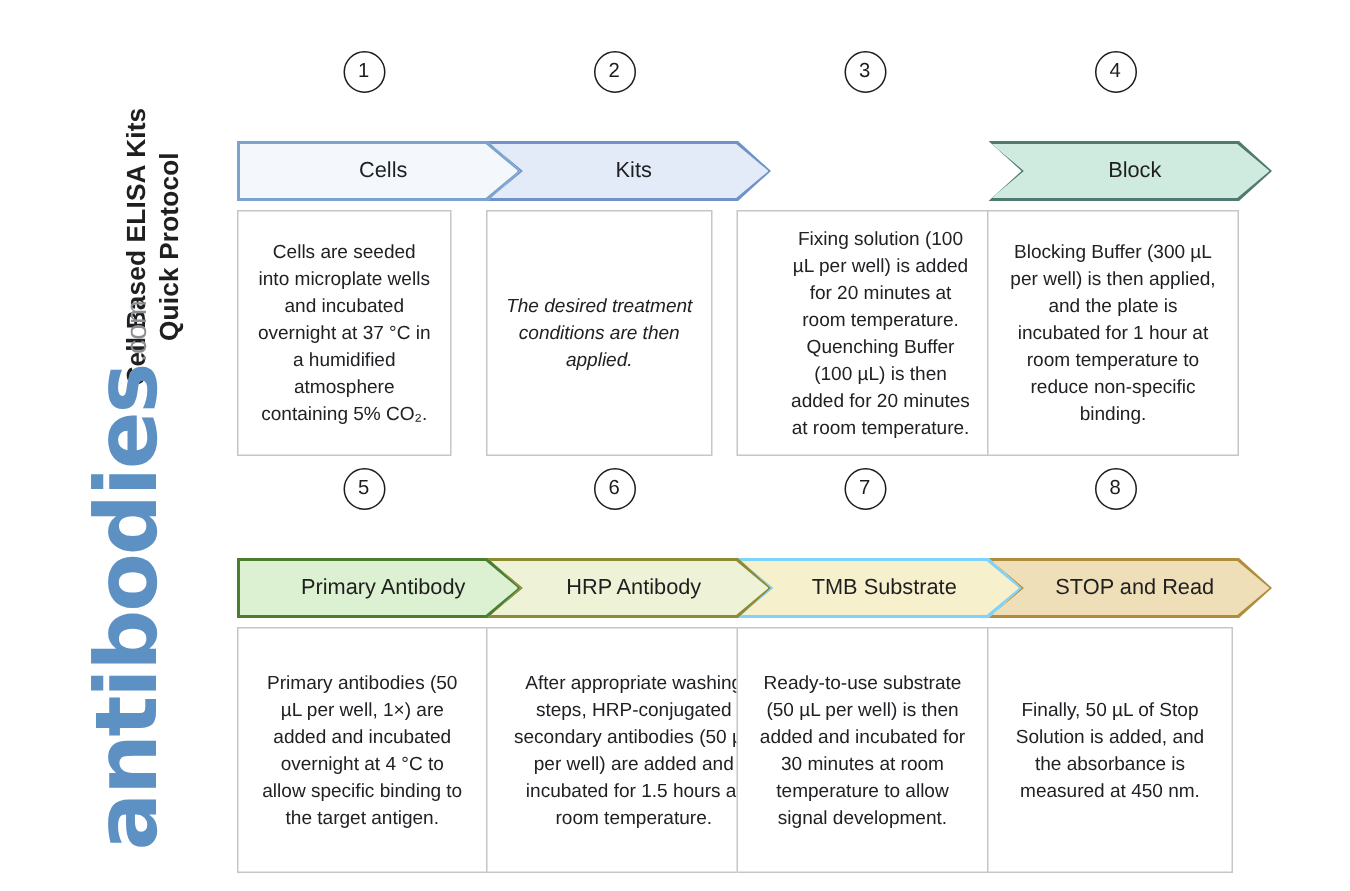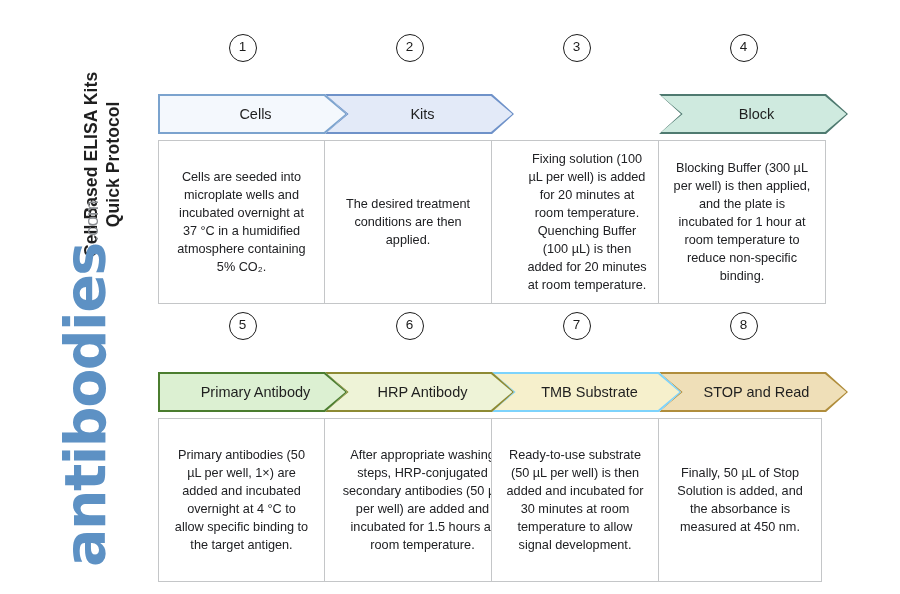--- a/index.html
+++ b/index.html
@@ -181,24 +181,24 @@
       <div class="chevron" style="left: 167px; width: 189px; z-index: 9; background: rgb(111, 146, 201);">
         <div class="chevron-inner" style="background: rgb(227, 234, 248); inset: 1.6px; clip-path: polygon(0px 0px, calc(100% - 22px) 0px, 100% 50%, calc(100% - 22px) 100%, 0px 100%, 22px 50%); position: absolute;"></div>
         <span class="chevron-label" style="position: relative; z-index: 2;">Kits</span>
       </div>
       <div class="chevron" style="left: 501px; width: 189px; z-index: 7; background: rgb(79, 122, 112);">
         <div class="chevron-inner" style="background: rgb(207, 234, 223); inset: 1.6px; clip-path: polygon(0px 0px, calc(100% - 22px) 0px, 100% 50%, calc(100% - 22px) 100%, 0px 100%, 22px 50%); position: absolute;"></div>
         <span class="chevron-label" style="position: relative; z-index: 2;">Block</span>
       </div>
     </div>
   <div class="boxes-row">
-      <div class="detail-box" style="left: 0px; width: 167px;">
+      <div class="detail-box" style="left: 0px; width: 143px;">
         <div class="detail-text">Cells are seeded into microplate wells and incubated overnight at 37 °C in a humidified atmosphere containing 5% CO₂.</div>
       </div>
-      <div class="detail-box" style="left: 166px; width: 168px;">
+      <div class="detail-box" style="left: 166px; width: 151px; font-style: italic;">
         <div class="detail-text">The desired treatment conditions are then applied.</div>
       </div>
       <div class="detail-box" style="left: 333px; width: 172px; padding-left: 32px;">
         <div class="detail-text">Fixing solution (100 µL per well) is added for 20 minutes at room temperature. Quenching Buffer (100 µL) is then added for 20 minutes at room temperature.</div>
       </div>
       <div class="detail-box" style="left: 500px; width: 168px;">
         <div class="detail-text">Blocking Buffer (300 µL per well) is then applied, and the plate is incubated for 1 hour at room temperature to reduce non-specific binding.</div>
       </div>
     </div>
 </div>

